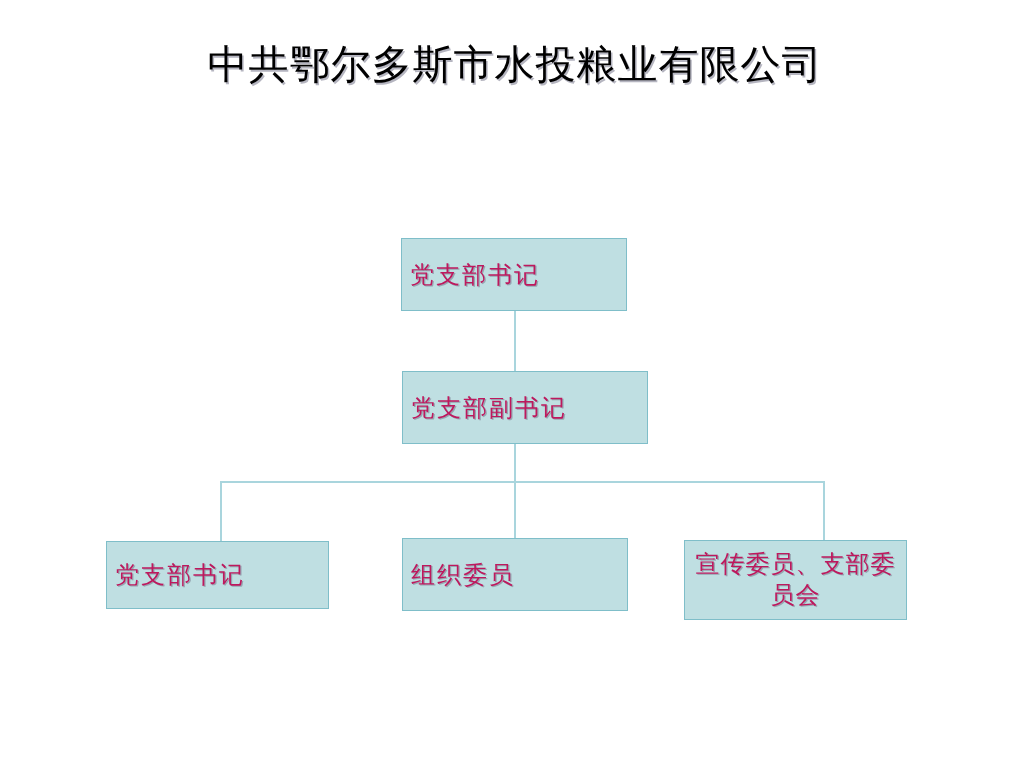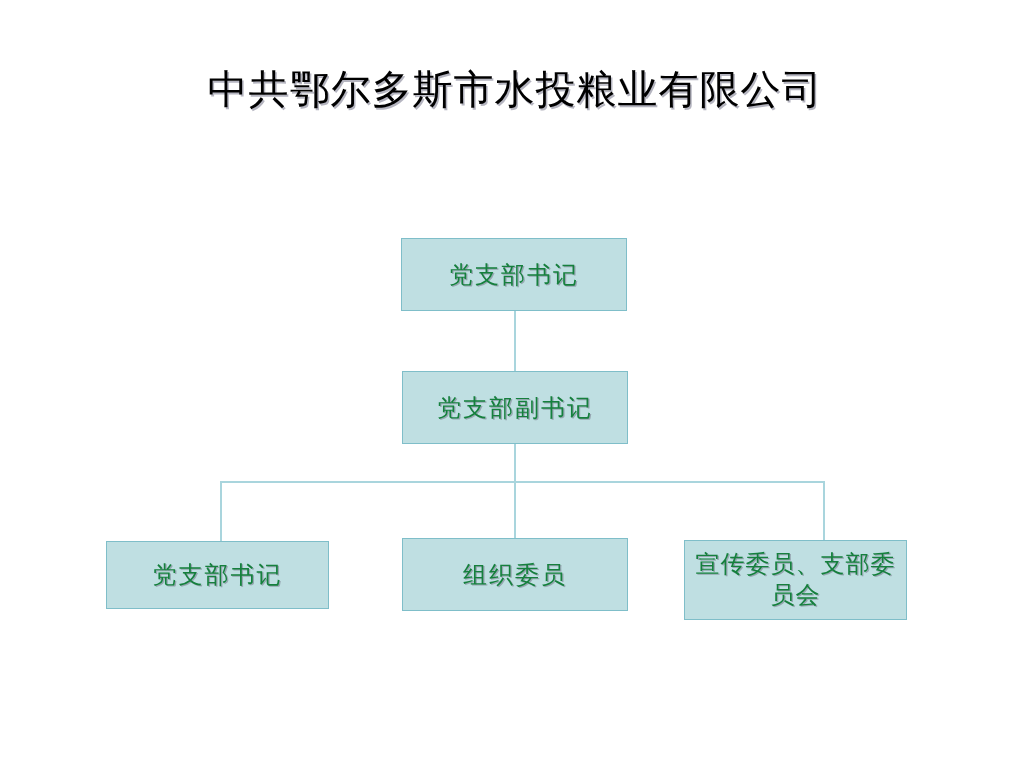--- a/index.html
+++ b/index.html
@@ -29,56 +29,54 @@
     text-align: center;
     font-size: 40px;
     line-height: 48px;
     color: #000000;
     letter-spacing: 1px;
     text-shadow: 1.5px 1.5px 0 rgba(120,120,140,0.55);
     white-space: nowrap;
   }
   .title .line {
     display: block;
-    margin-top: 25px;
   }
 
   
   .conn {
     position: absolute;
     background: #a9d5dd;
   }
   .conn.v { width: 2px; }
   .conn.h { height: 2px; }
 
   
   .node {
     position: absolute;
     box-sizing: border-box;
     background: #bfdfe2;
     border: 1px solid #7fbec9;
     display: flex;
     align-items: center;
-    justify-content: center;
     text-align: center;
-    color: #15803d;
+    color: #be185d;
     font-size: 24px;
     line-height: 32px;
     letter-spacing: 2px;
     text-shadow: 1.2px 1.2px 0 rgba(110,110,130,0.5);
     user-select: none;
   }
   .node .label {
     display: block;
     padding: 0 8px;
   }
 
   
   #node-secretary       { left: 401px; top: 238px; width: 226px; height: 73px; }
-  #node-deputy          { left: 402px; top: 371px; width: 226px; height: 73px; }
+  #node-deputy          { left: 402px; top: 371px; width: 246px; height: 73px; }
   #node-organization    { left: 106px; top: 541px; width: 223px; height: 68px; }
   #node-discipline      { left: 402px; top: 538px; width: 226px; height: 73px; }
   #node-propaganda      { left: 684px; top: 540px; width: 223px; height: 80px; }
   #node-propaganda .label { line-height: 31px; letter-spacing: 1px; }
 
   
   #conn-secretary-deputy { left: 514px; top: 311px; height: 61px; }
   #conn-deputy-trunk     { left: 514px; top: 444px; height: 38px; }
   #conn-bus              { left: 221px; top: 481px; width: 604px; }
   #conn-drop-left        { left: 220px; top: 481px; height: 61px; }

